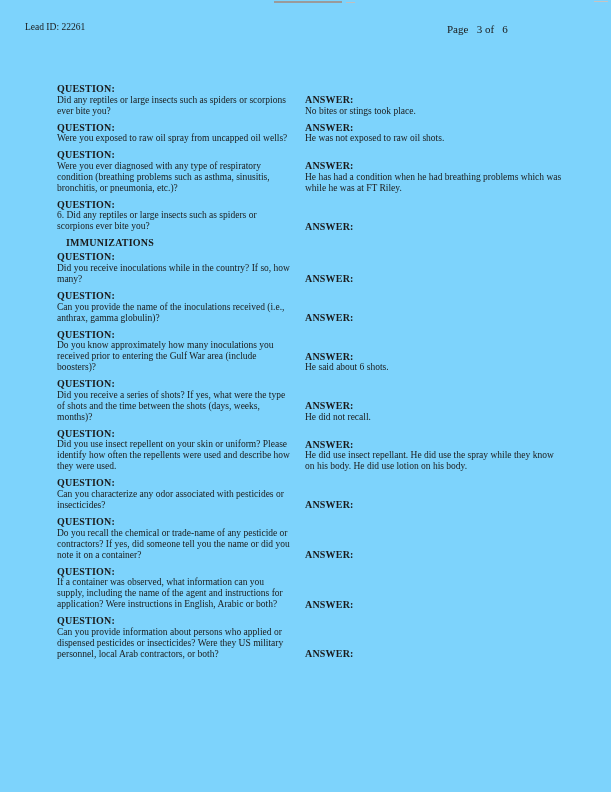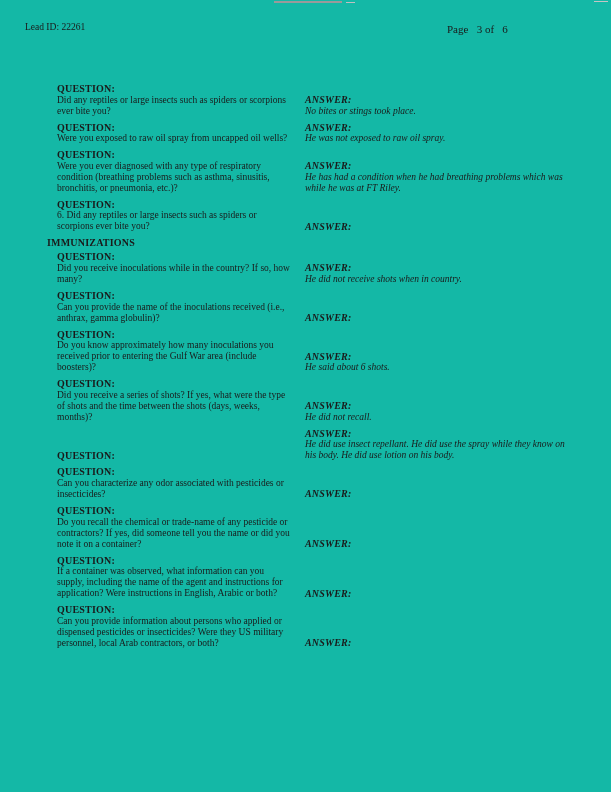--- a/index.html
+++ b/index.html
@@ -4,21 +4,21 @@
 <style>
   html, body {
     margin: 0;
     padding: 0;
     background: #ffffff;
   }
   .page {
     position: relative;
     width: 611px;
     height: 792px;
-    background: #14b8a6;
+    background: #7dd3fc;
     overflow: hidden;
     font-family: "Liberation Serif", "DejaVu Serif", serif;
     color: #1a1a1a;
   }
   
   .artifact {
     position: absolute;
     background: #9a9a9a;
   }
   .artifact.a1 { left: 274px; top: 1px; width: 68px; height: 2px; }
@@ -40,21 +40,21 @@
     white-space: pre;
   }
 
   .content {
     position: absolute;
     left: 0;
     right: 0;
     top: 83px;
   }
   .section-heading {
-    padding-left: 47px;
+    padding-left: 66px;
     font-weight: bold;
     font-size: 10px;
     line-height: 12px;
     margin: 3px 0 2px 0;
     letter-spacing: 0.2px;
   }
   .qa-row {
     display: flex;
     align-items: flex-end;
     margin-bottom: 5px;
@@ -63,21 +63,20 @@
     box-sizing: border-box;
     width: 292px;
     padding-left: 57px;
     flex: 0 0 292px;
   }
   .a-col {
     box-sizing: border-box;
     flex: 1 1 auto;
     padding-left: 13px;
     padding-right: 46px;
-    font-style: italic;
   }
   .qa-label {
     font-weight: bold;
     font-size: 10px;
     line-height: 11.6px;
     letter-spacing: 0.2px;
   }
   .qa-text {
     font-size: 9.5px;
     line-height: 11px;
@@ -107,21 +106,21 @@
           <div class="qa-text">No bites or stings took place.</div>
         </div>
       </div>
       <div class="qa-row">
         <div class="q-col">
           <div class="qa-label">QUESTION:</div>
           <div class="qa-text">Were you exposed to raw oil spray from uncapped oil wells?</div>
         </div>
         <div class="a-col">
           <div class="qa-label">ANSWER:</div>
-          <div class="qa-text">He was not exposed to raw oil spray.</div>
+          <div class="qa-text">He was not exposed to raw oil shots.</div>
         </div>
       </div>
       <div class="qa-row">
         <div class="q-col">
           <div class="qa-label">QUESTION:</div>
           <div class="qa-text">Were you ever diagnosed with any type of respiratory condition (breathing problems such as asthma, sinusitis, bronchitis, or pneumonia, etc.)?</div>
         </div>
         <div class="a-col">
           <div class="qa-label">ANSWER:</div>
           <div class="qa-text">He has had a condition when he had breathing problems which was while he was at FT Riley.</div>
@@ -137,21 +136,20 @@
         </div>
       </div>
       <div class="section-heading">IMMUNIZATIONS</div>
       <div class="qa-row">
         <div class="q-col">
           <div class="qa-label">QUESTION:</div>
           <div class="qa-text">Did you receive inoculations while in the country?  If so, how many?</div>
         </div>
         <div class="a-col">
           <div class="qa-label">ANSWER:</div>
-          <div class="qa-text">He did not receive shots when in country.</div>
         </div>
       </div>
       <div class="qa-row">
         <div class="q-col">
           <div class="qa-label">QUESTION:</div>
           <div class="qa-text">Can you provide the name of the inoculations received (i.e., anthrax, gamma globulin)?</div>
         </div>
         <div class="a-col">
           <div class="qa-label">ANSWER:</div>
         </div>
@@ -172,20 +170,21 @@
           <div class="qa-text">Did you receive a series of shots?  If yes, what were the type of shots and the time between the shots (days, weeks, months)?</div>
         </div>
         <div class="a-col">
           <div class="qa-label">ANSWER:</div>
           <div class="qa-text">He did not recall.</div>
         </div>
       </div>
       <div class="qa-row">
         <div class="q-col">
           <div class="qa-label">QUESTION:</div>
+          <div class="qa-text">Did you use insect repellent on your skin or uniform? Please identify how often the repellents were used and describe how they were used.</div>
         </div>
         <div class="a-col">
           <div class="qa-label">ANSWER:</div>
           <div class="qa-text">He did use insect repellant.  He did use the spray while they know on his body.   He did use lotion on his body.</div>
         </div>
       </div>
       <div class="qa-row">
         <div class="q-col">
           <div class="qa-label">QUESTION:</div>
           <div class="qa-text">Can you characterize any odor associated with pesticides or insecticides?</div>

